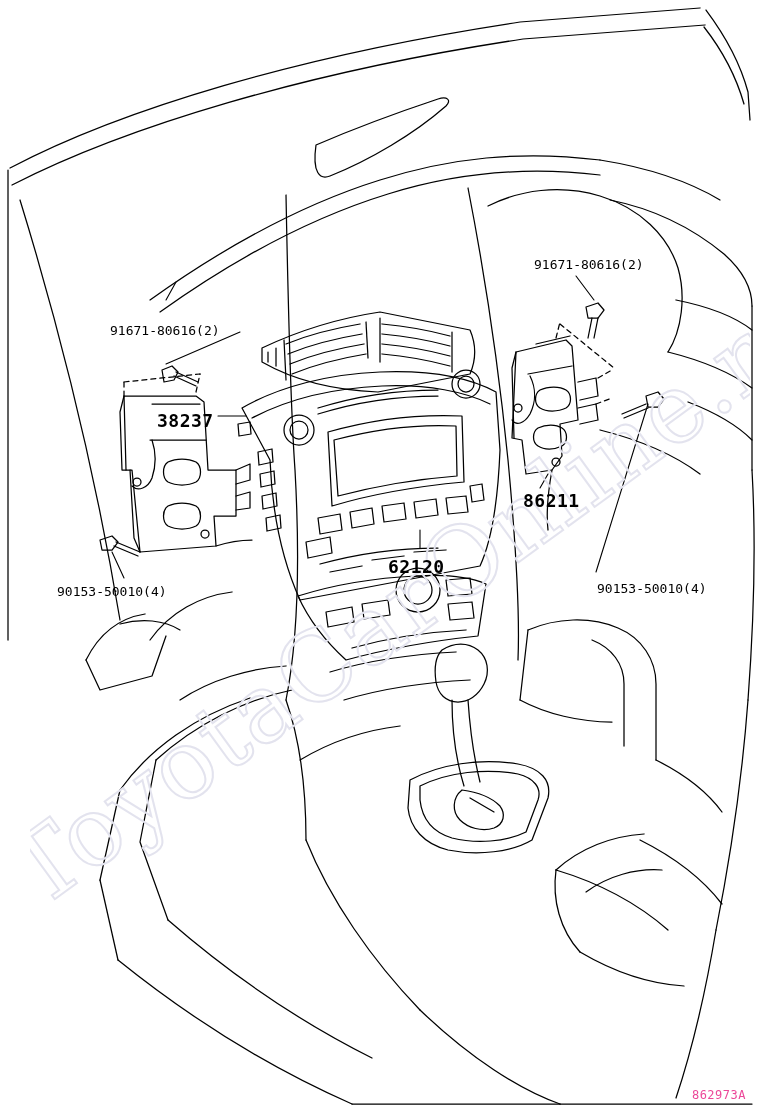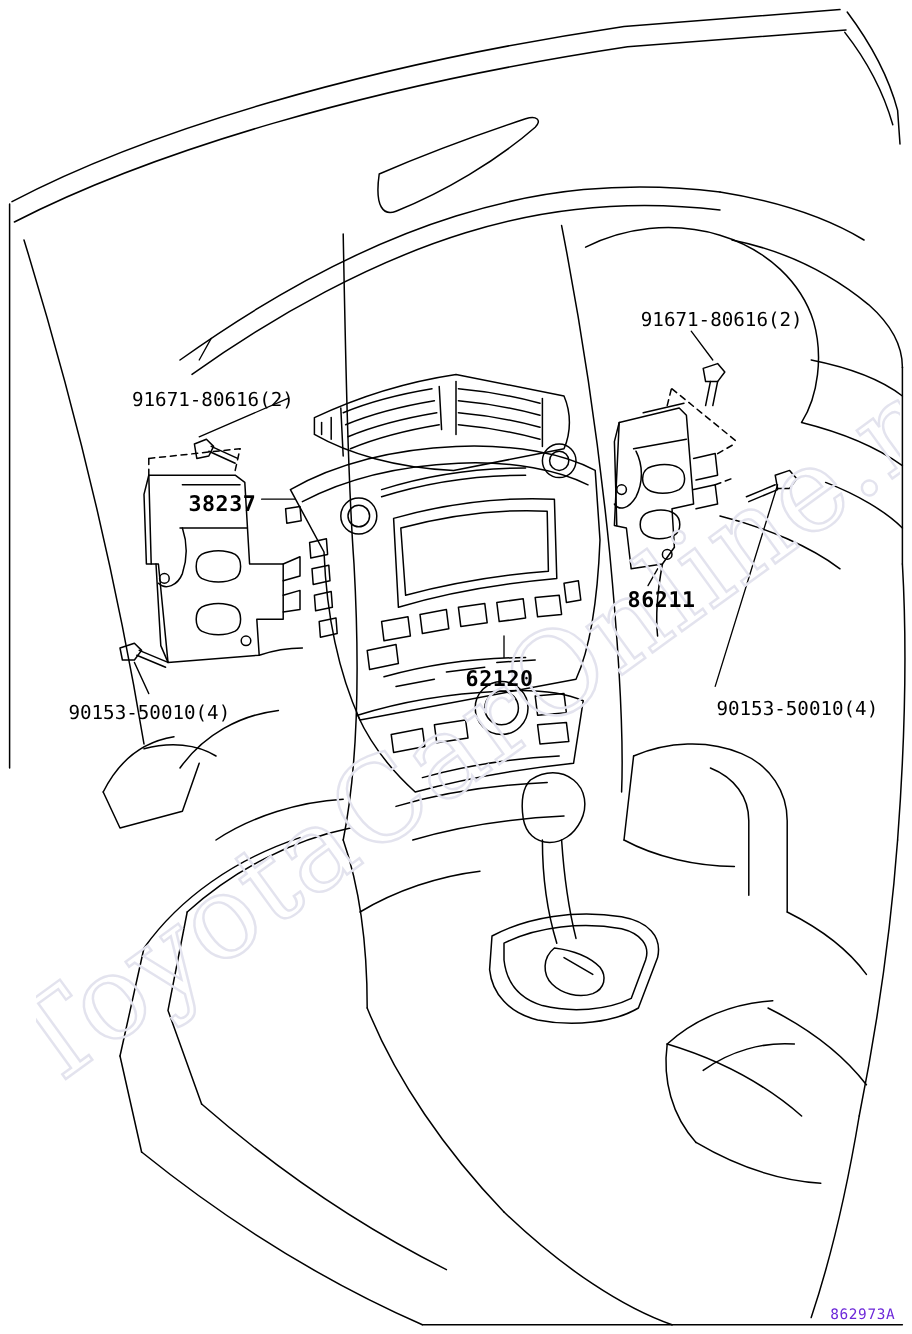--- a/index.html
+++ b/index.html
@@ -36,37 +36,37 @@
     font-family: "DejaVu Serif", serif;
     font-size: 96px;
     fill: none;
     stroke: #e3e3ee;
     stroke-width: 2px;
     letter-spacing: 1px;
   }
   .lbl {
     position: absolute;
     font-family: "DejaVu Sans Mono", monospace;
-    font-size: 16px;
+    font-size: 13px;
     color: #000000;
     white-space: nowrap;
     letter-spacing: 0px;
   }
   .lbl-big {
     font-size: 18px;
     font-weight: bold;
     letter-spacing: 0.5px;
   }
   .code-bottom {
     position: absolute;
     right: 14px;
     bottom: 10px;
     font-family: "DejaVu Sans Mono", monospace;
     font-size: 12px;
-    color: #6d28d9;
+    color: #ec4899;
     letter-spacing: 0.5px;
   }
 </style>
 </head>
 <body>
 
 <div id="page">
 
   <svg id="diagram-svg" viewBox="0 0 760 1112" xmlns="http://www.w3.org/2000/svg">
     <g fill="none" stroke="#000000" stroke-width="1.25" stroke-linecap="round" stroke-linejoin="round">

